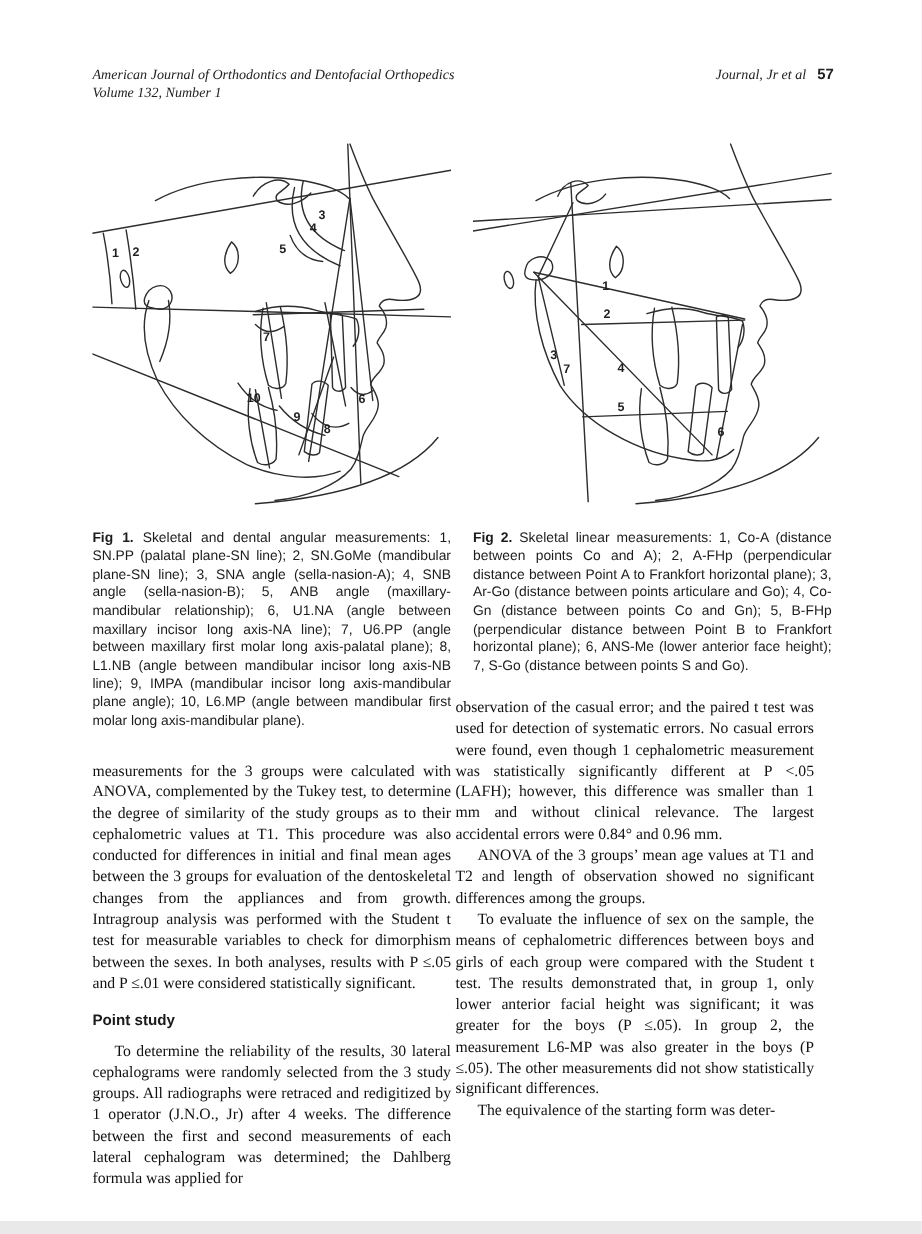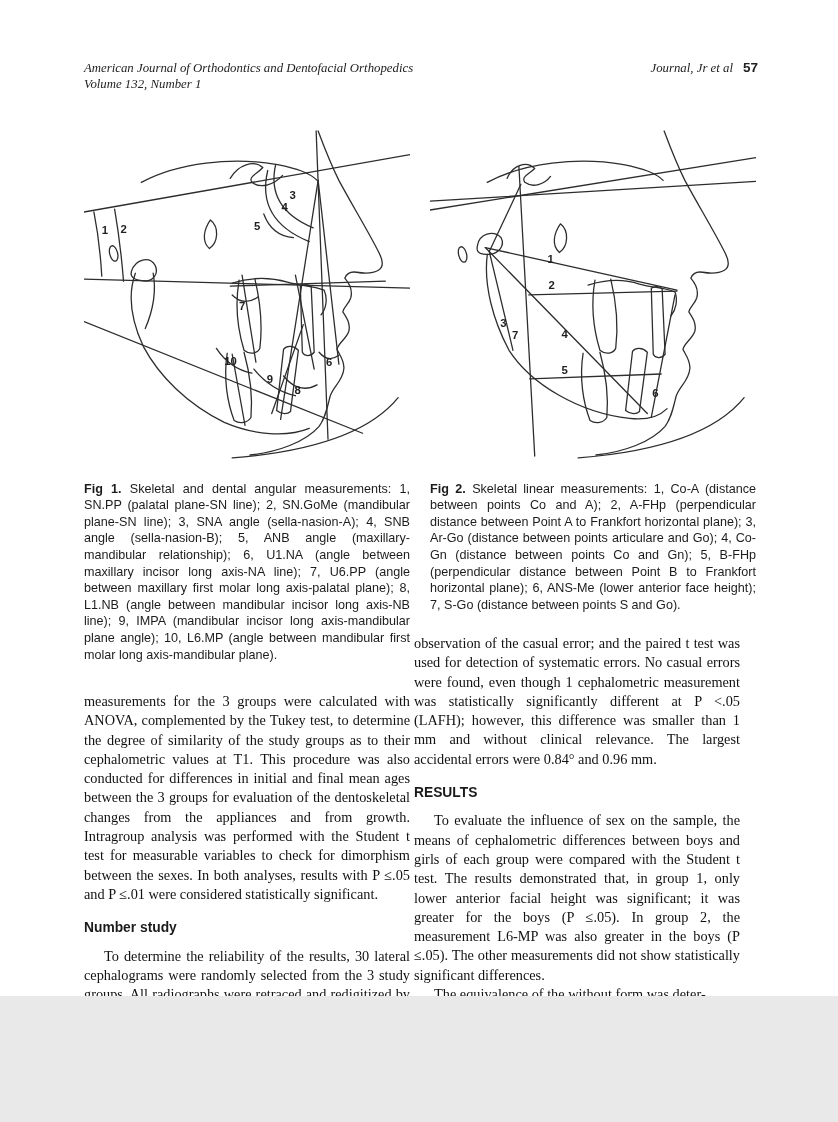--- a/index.html
+++ b/index.html
@@ -1,17 +1,17 @@
 <!DOCTYPE html>
 <html><head>
 <meta charset="utf-8">
 <style>
   html,body { margin:0; padding:0; background:#e9e9e9; }
   .page {
-    position:relative; width:838px; height:996px; margin:0 auto;
+    position:relative; width:838px; height:1110px; margin:0 auto;
     background:#ffffff; overflow:hidden;
     font-family:"Liberation Serif", serif; color:#1a1a1a;
   }
   
   .hdr {
     position:absolute; left:84px; top:60px; width:674px;
     display:flex; justify-content:space-between; align-items:flex-start;
     font-size:12.8px; line-height:16px; color:#222;
   }
   .hdr .jl { font-style:italic; }
@@ -160,24 +160,24 @@
       </g>
     </svg>
   </div>
 
   <p class="caption" id="cap1"><b>Fig 1.</b> <span>Skeletal and dental angular measurements: 1, SN.PP (palatal plane-SN line); 2, SN.GoMe (mandibular plane-SN line); 3, SNA angle (sella-nasion-A); 4, SNB angle (sella-nasion-B); 5, ANB angle (maxillary-mandibular relationship); 6, U1.NA (angle between maxillary incisor long axis-NA line); 7, U6.PP (angle between maxillary first molar long axis-palatal plane); 8, L1.NB (angle between mandibular incisor long axis-NB line); 9, IMPA (mandibular incisor long axis-mandibular plane angle); 10, L6.MP (angle between mandibular first molar long axis-mandibular plane).</span></p>
 
   <p class="caption" id="cap2"><b>Fig 2.</b> <span>Skeletal linear measurements: 1, Co-A (distance between points Co and A); 2, A-FHp (perpendicular distance between Point A to Frankfort horizontal plane); 3, Ar-Go (distance between points articulare and Go); 4, Co-Gn (distance between points Co and Gn); 5, B-FHp (perpendicular distance between Point B to Frankfort horizontal plane); 6, ANS-Me (lower anterior face height); 7, S-Go (distance between points S and Go).</span></p>
 
   <div class="col" id="colL">
     <p>measurements for the 3 groups were calculated with ANOVA, complemented by the Tukey test, to determine the degree of similarity of the study groups as to their cephalometric values at T1. This procedure was also conducted for differences in initial and final mean ages between the 3 groups for evaluation of the dentoskeletal changes from the appliances and from growth. Intragroup analysis was performed with the Student t test for measurable variables to check for dimorphism between the sexes. In both analyses, results with P ≤.05 and P ≤.01 were considered statistically significant.</p>
-    <div class="subhead">Number study</div>
+    <div class="subhead">Point study</div>
     <p class="indent">To determine the reliability of the results, 30 lateral cephalograms were randomly selected from the 3 study groups. All radiographs were retraced and redigitized by 1 operator (J.N.O., Jr) after 4 weeks. The difference between the first and second measurements of each lateral cephalogram was determined; the Dahlberg formula was applied for</p>
   </div>
 
   <div class="col" id="colR">
     <p>observation of the casual error; and the paired t test was used for detection of systematic errors. No casual errors were found, even though 1 cephalometric measurement was statistically significantly different at P &lt;.05 (LAFH); however, this difference was smaller than 1 mm and without clinical relevance. The largest accidental errors were 0.84° and 0.96 mm.</p>
-    <div class="subhead">RESULTS</div>
+    <p class="indent">ANOVA of the 3 groups’ mean age values at T1 and T2 and length of observation showed no significant differences among the groups.</p>
     <p class="indent">To evaluate the influence of sex on the sample, the means of cephalometric differences between boys and girls of each group were compared with the Student t test. The results demonstrated that, in group 1, only lower anterior facial height was significant; it was greater for the boys (P ≤.05). In group 2, the measurement L6-MP was also greater in the boys (P ≤.05). The other measurements did not show statistically significant differences.</p>
-    <p class="indent">The equivalence of the without form was deter-</p>
+    <p class="indent">The equivalence of the starting form was deter-</p>
   </div>
 
 </div>
 
 </body></html>

